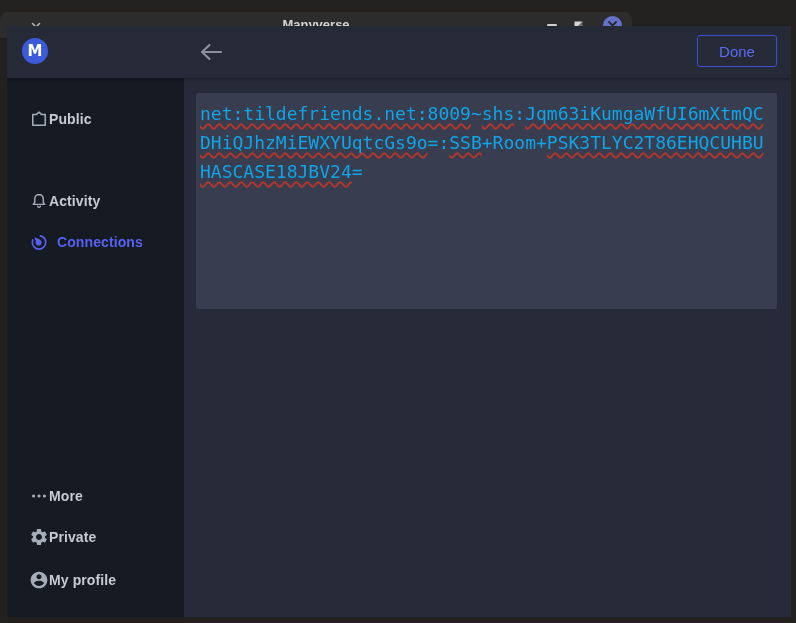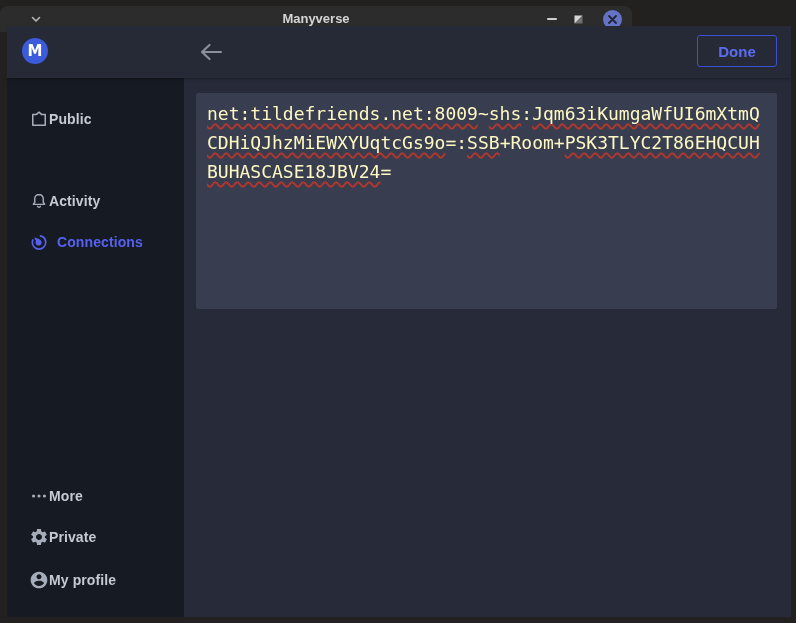--- a/index.html
+++ b/index.html
@@ -8,21 +8,21 @@
     --icon:#a7aebb; --label:#c5cad3;
   }
   *{box-sizing:border-box;margin:0;padding:0;}
   body{
     width:796px;height:623px;position:relative;overflow:hidden;
     background:#232120;font-family:"Liberation Sans",sans-serif;
     -webkit-font-smoothing:antialiased;
   }
   
   .titlebar{
-    position:absolute;left:0;top:6px;width:632px;height:26px;
+    position:absolute;left:0;top:12px;width:632px;height:26px;
     background:var(--tb-bg);border-radius:8px 8px 0 0;
     display:flex;align-items:center;padding-left:31px;
   }
   .tb-chevron{position:absolute;left:28px;top:5px;}
   .tb-title{
     position:absolute;left:0;right:0;text-align:center;
     color:#d5d5d5;font-size:13px;font-weight:600;line-height:26px;
   }
   .tb-btn{position:absolute;top:0;height:26px;display:flex;align-items:center;justify-content:center;width:24px;cursor:default;}
   .tb-min{right:68px;}
@@ -44,21 +44,21 @@
   }
   .logo{
     position:absolute;left:15px;top:12px;width:26px;height:26px;border-radius:50%;
     background:var(--logo);color:#fff;display:flex;align-items:center;justify-content:center;
     font-weight:bold;font-size:15px;font-family:"DejaVu Sans",sans-serif;
   }
   .back{position:absolute;left:192px;top:16px;cursor:pointer;}
   .done{
     position:absolute;left:690px;top:9px;width:80px;height:32px;
     background:transparent;border:1.5px solid #3c4fd6;border-radius:3px;
-    color:var(--done);font-size:15px;font-weight:700;font-family:"Liberation Sans",sans-serif;
+    color:var(--done);font-size:15px;font-weight:400;font-family:"Liberation Sans",sans-serif;
     cursor:pointer;
   }
   
   .sidebar{
     position:absolute;left:0;top:52px;width:177px;height:539px;
     background:var(--sb-bg);z-index:1;
   }
   .srow{
     position:absolute;left:0;width:100%;height:41px;
     display:flex;align-items:center;padding-left:22px;cursor:pointer;
@@ -70,23 +70,23 @@
   .srow.active{color:var(--accent);gap:8px;}
   .srow.active .slabel{color:var(--accent);}
   .sicon{width:20px;height:20px;display:flex;align-items:center;justify-content:center;}
   
   .main{
     position:absolute;left:177px;top:52px;width:607px;height:539px;
     background:var(--main-bg);
   }
   .editor{
     position:absolute;left:12px;top:15px;width:581px;height:216px;
-    background:var(--ed-bg);border-radius:2px;padding:6px 11px;
+    background:var(--ed-bg);border-radius:2px;padding:6px 4px;
     font-family:"DejaVu Sans Mono","Liberation Mono",monospace;
-    font-size:18px;line-height:29px;color:#fef9c3;
+    font-size:18px;line-height:29px;color:#0ea5e9;
     white-space:pre-wrap;word-break:break-all;overflow:hidden;cursor:text;
   }
   .editor .miss{
     text-decoration:underline;text-decoration-style:wavy;
     text-decoration-color:var(--red);text-decoration-thickness:1.5px;
     text-underline-offset:3px;text-decoration-skip-ink:none;
   }
 </style>
 </head>
 <body>

